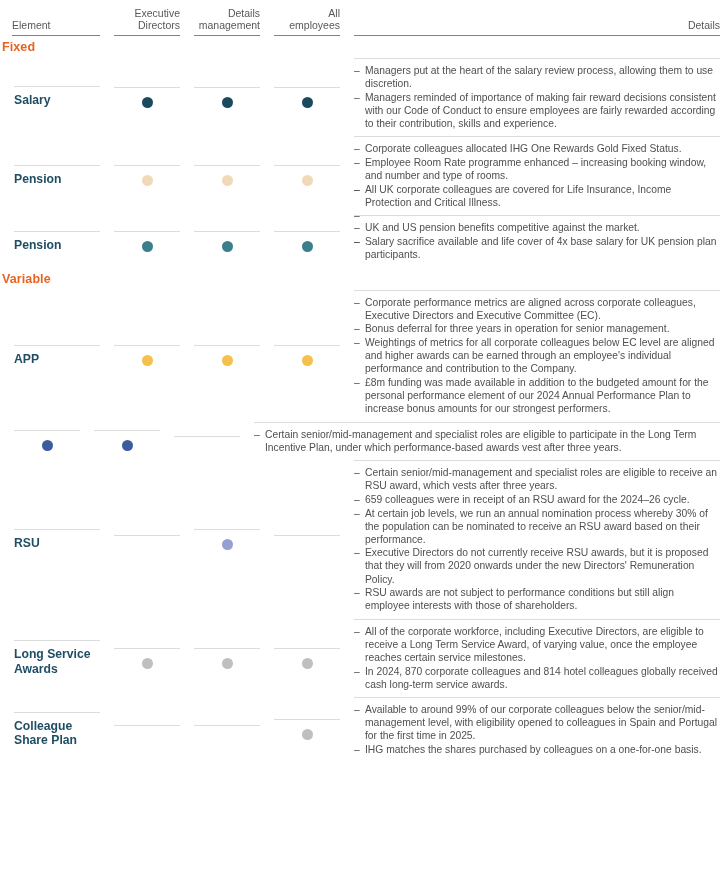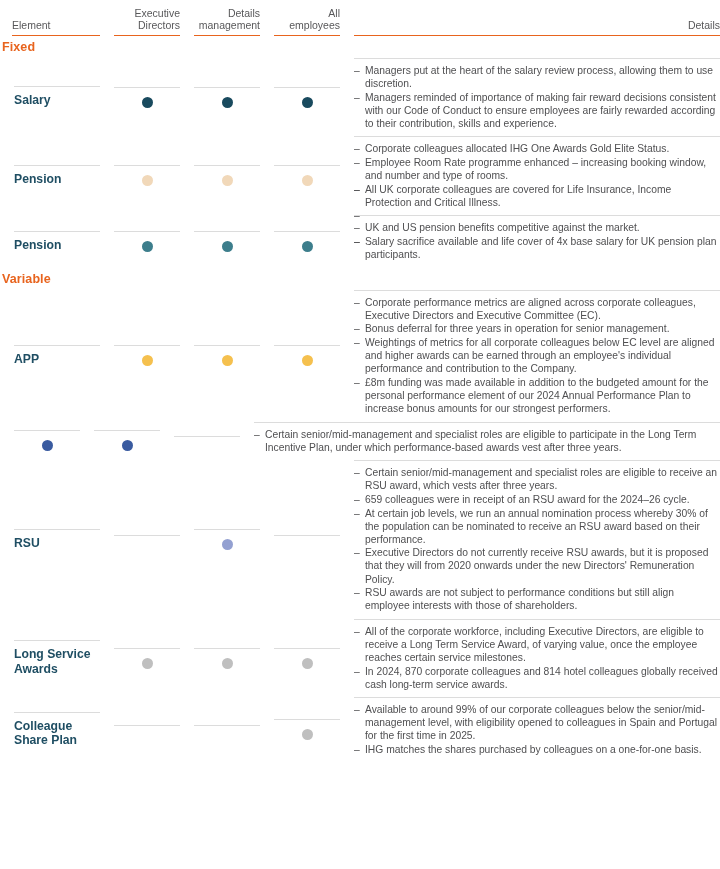--- a/index.html
+++ b/index.html
@@ -176,21 +176,21 @@
           <span class="dot" style="background: rgb(241, 216, 185);"></span>
         </div>
         <div class="dot-cell">
           <span class="dot" style="background: rgb(241, 216, 185);"></span>
         </div>
         <div class="dot-cell">
           <span class="dot" style="background: rgb(241, 216, 185);"></span>
         </div>
         <div class="details-cell">
           <ul class="bullets">
-            <li><span class="dash">–</span><span>Corporate colleagues allocated IHG One Awards Gold Elite Status.</span></li>
+            <li><span class="dash">–</span><span>Corporate colleagues allocated IHG One Rewards Gold Fixed Status.</span></li>
             <li><span class="dash">–</span><span>Employee Room Rate programme enhanced – increasing booking window, and number and type of rooms.</span></li>
             <li><span class="dash">–</span></li>
             <li><span class="dash">–</span><span>All UK corporate colleagues are covered for Life Insurance, Income Protection and Critical Illness.</span></li>
             <li><span class="dash">–</span></li>
           </ul>
         </div>
       </div>
       <div class="row">
         <div class="bar" style="background: rgb(61, 126, 140);"></div>
         <div class="name-cell">Pension</div>

